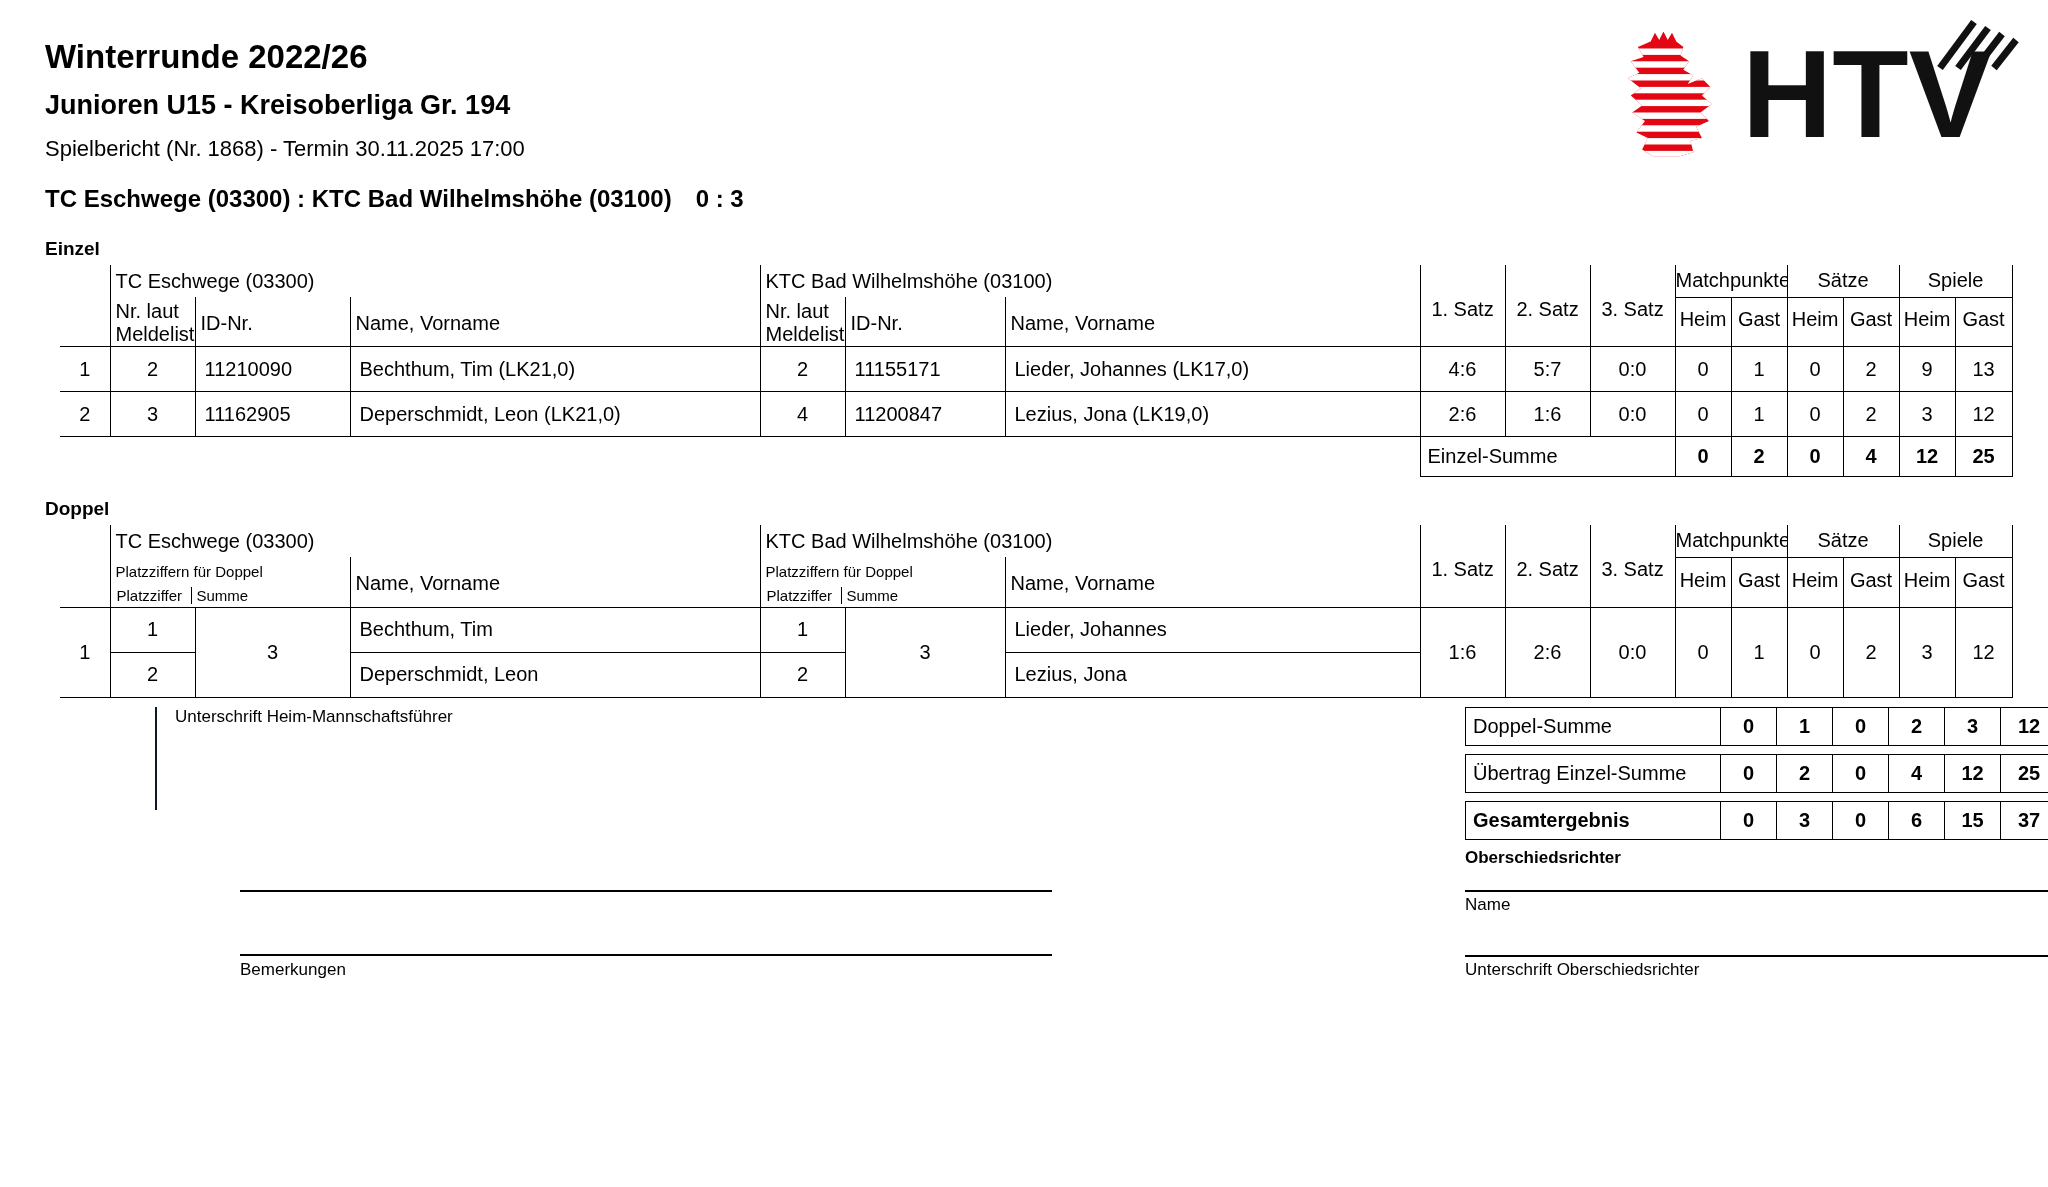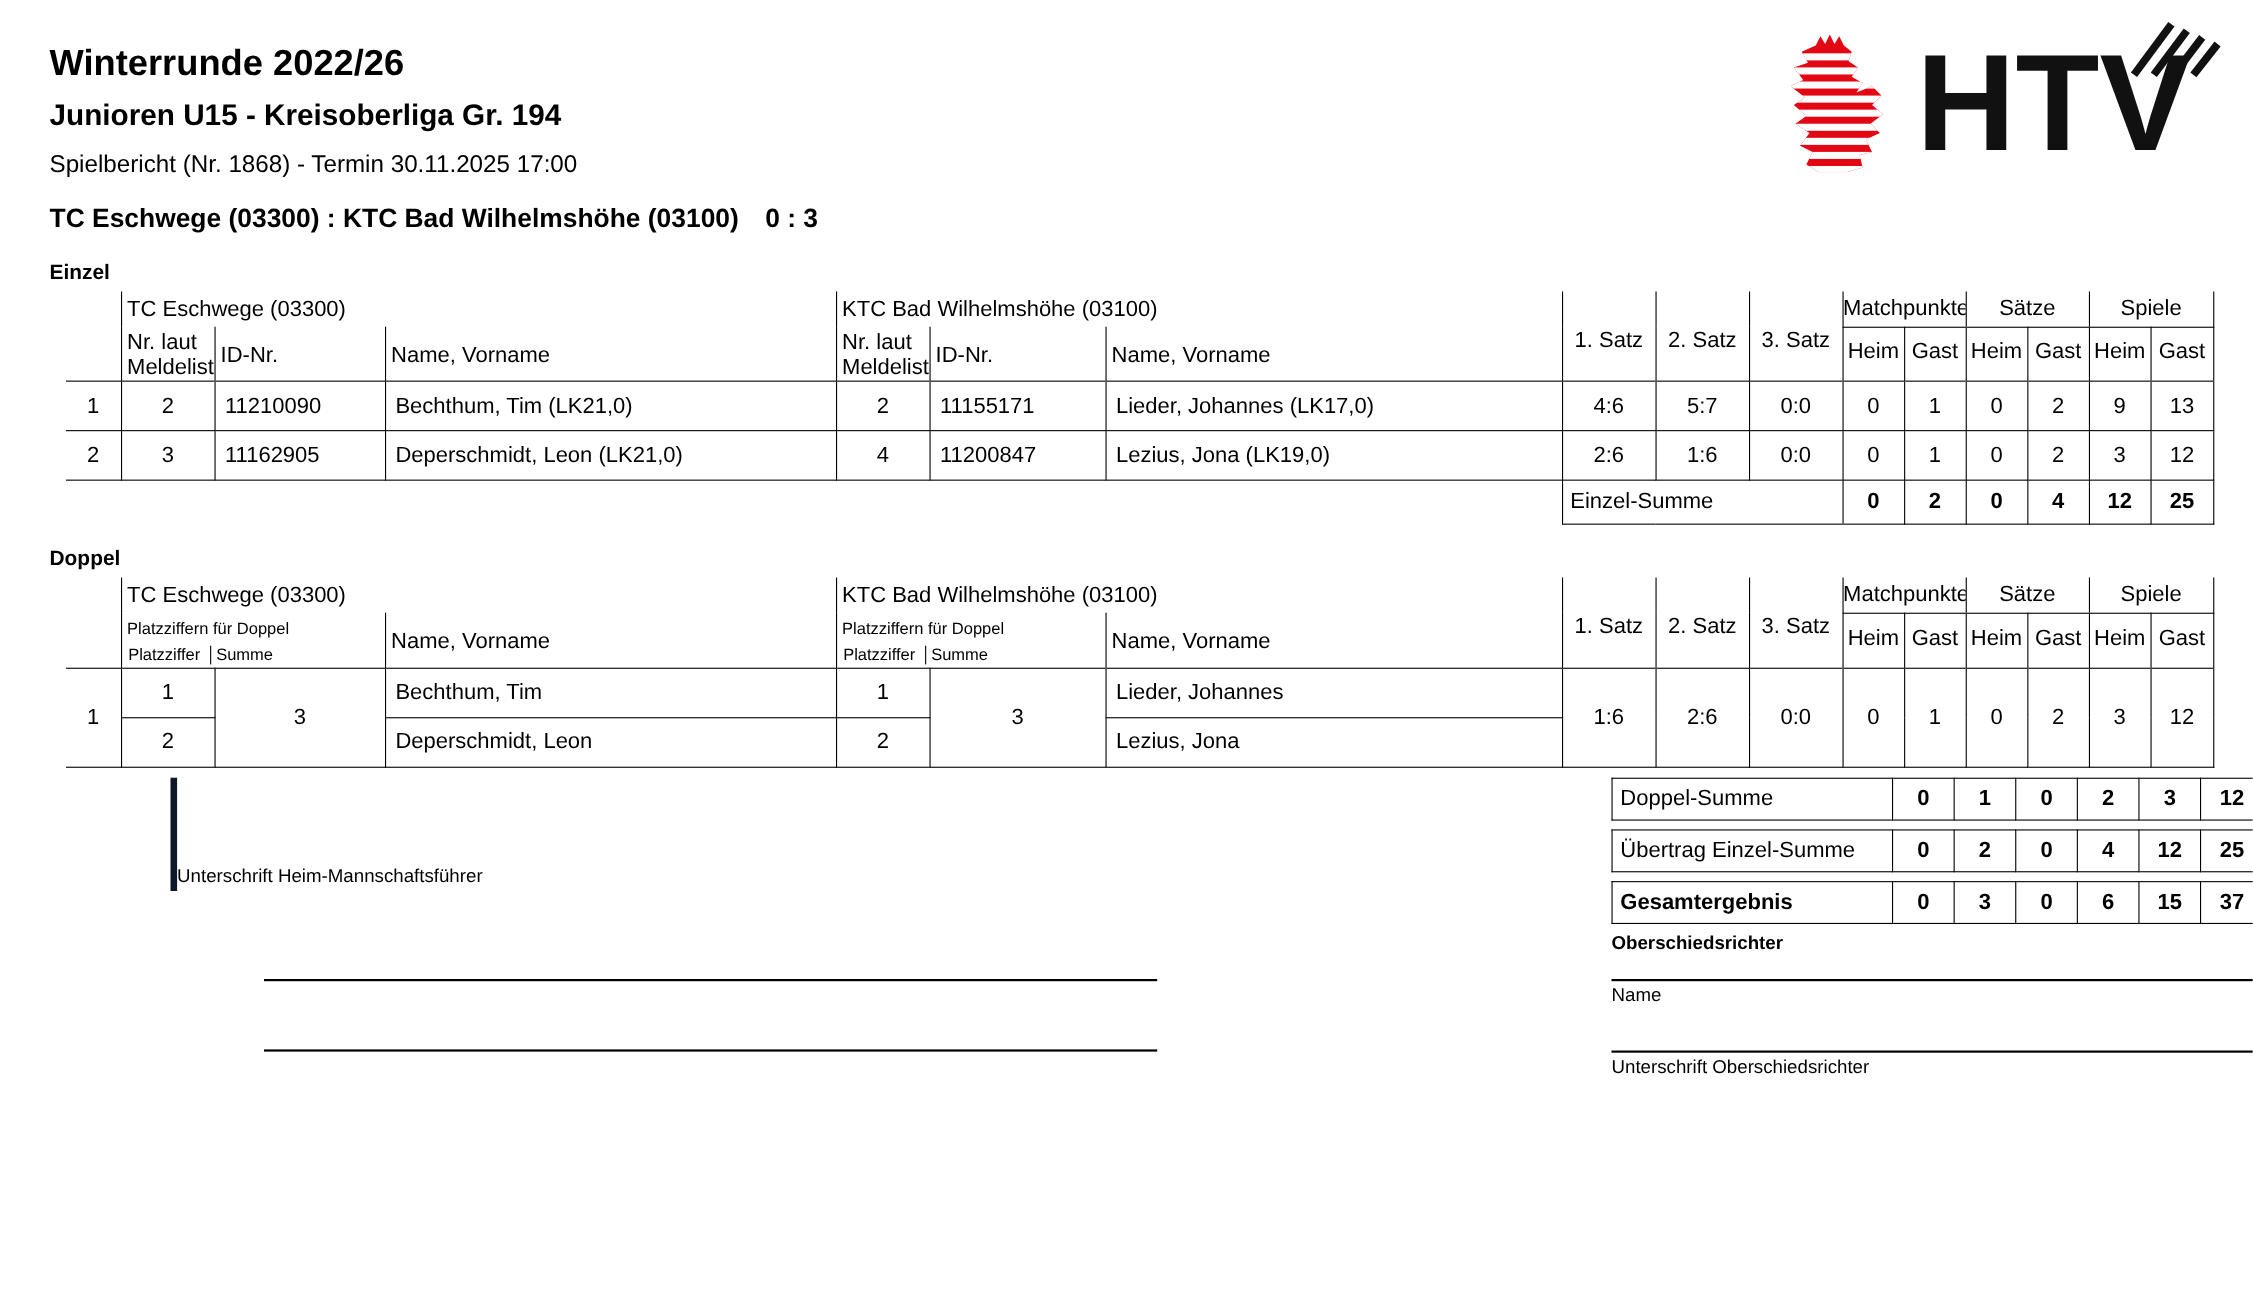--- a/index.html
+++ b/index.html
@@ -42,21 +42,21 @@
 .pz-b{flex:1;border-left:1px solid #000;padding-left:5px}
 
 table.sum-table{border-collapse:collapse;table-layout:fixed;width:592px;margin-bottom:8px}
 table.sum-table td{font-size:20px;height:38px;overflow:hidden;white-space:nowrap;vertical-align:middle}
 .bold{font-weight:bold}
 
 .footer{display:flex;margin-left:60px;width:1952px;margin-top:9px;align-items:flex-start}
 .footer-left{width:1360px;flex:0 0 auto}
 .footer-right{width:592px;flex:0 0 auto}
 .sign-row{display:flex}
-.sign-box{border-left:6px solid #0f172a;height:103px;display:flex;align-items:flex-end;padding:0 0 3px 0}
+.sign-box{border-left:2px solid #0f172a;height:103px;display:flex;align-items:flex-start;padding:0 0 3px 18px}
 .sign-box.home{margin-left:50px;width:655px}
 .sign-box.guest{width:645px}
 .sign-label{font-size:17px}
 .remark-block{margin-left:135px;width:812px}
 .hline{border-top:2px solid #000;height:0}
 .hline.first{margin-top:80px}
 .hline.second{margin-top:62px}
 .remark-label{font-size:17px;margin-top:4px}
 .ober-label{font-size:17px;font-weight:bold;margin-top:4px}
 .uline{border-top:2px solid #000;height:0}
@@ -299,20 +299,21 @@
     <div class="footer">
       <div class="footer-left">
         <div class="sign-row">
           <div class="sign-box home">
             <span class="sign-label">Unterschrift Heim-Mannschaftsführer</span>
           </div>
         </div>
         <div class="remark-block">
           <div class="hline first"></div>
           <div class="hline second"></div>
+          <div class="remark-label">Bemerkungen</div>
         </div>
       </div>
       <div class="footer-right">
         <table class="sum-table">
           <colgroup>
               <col class="w-sl">
               <col class="w-hg">
               <col class="w-hg">
               <col class="w-hg">
               <col class="w-hg">

